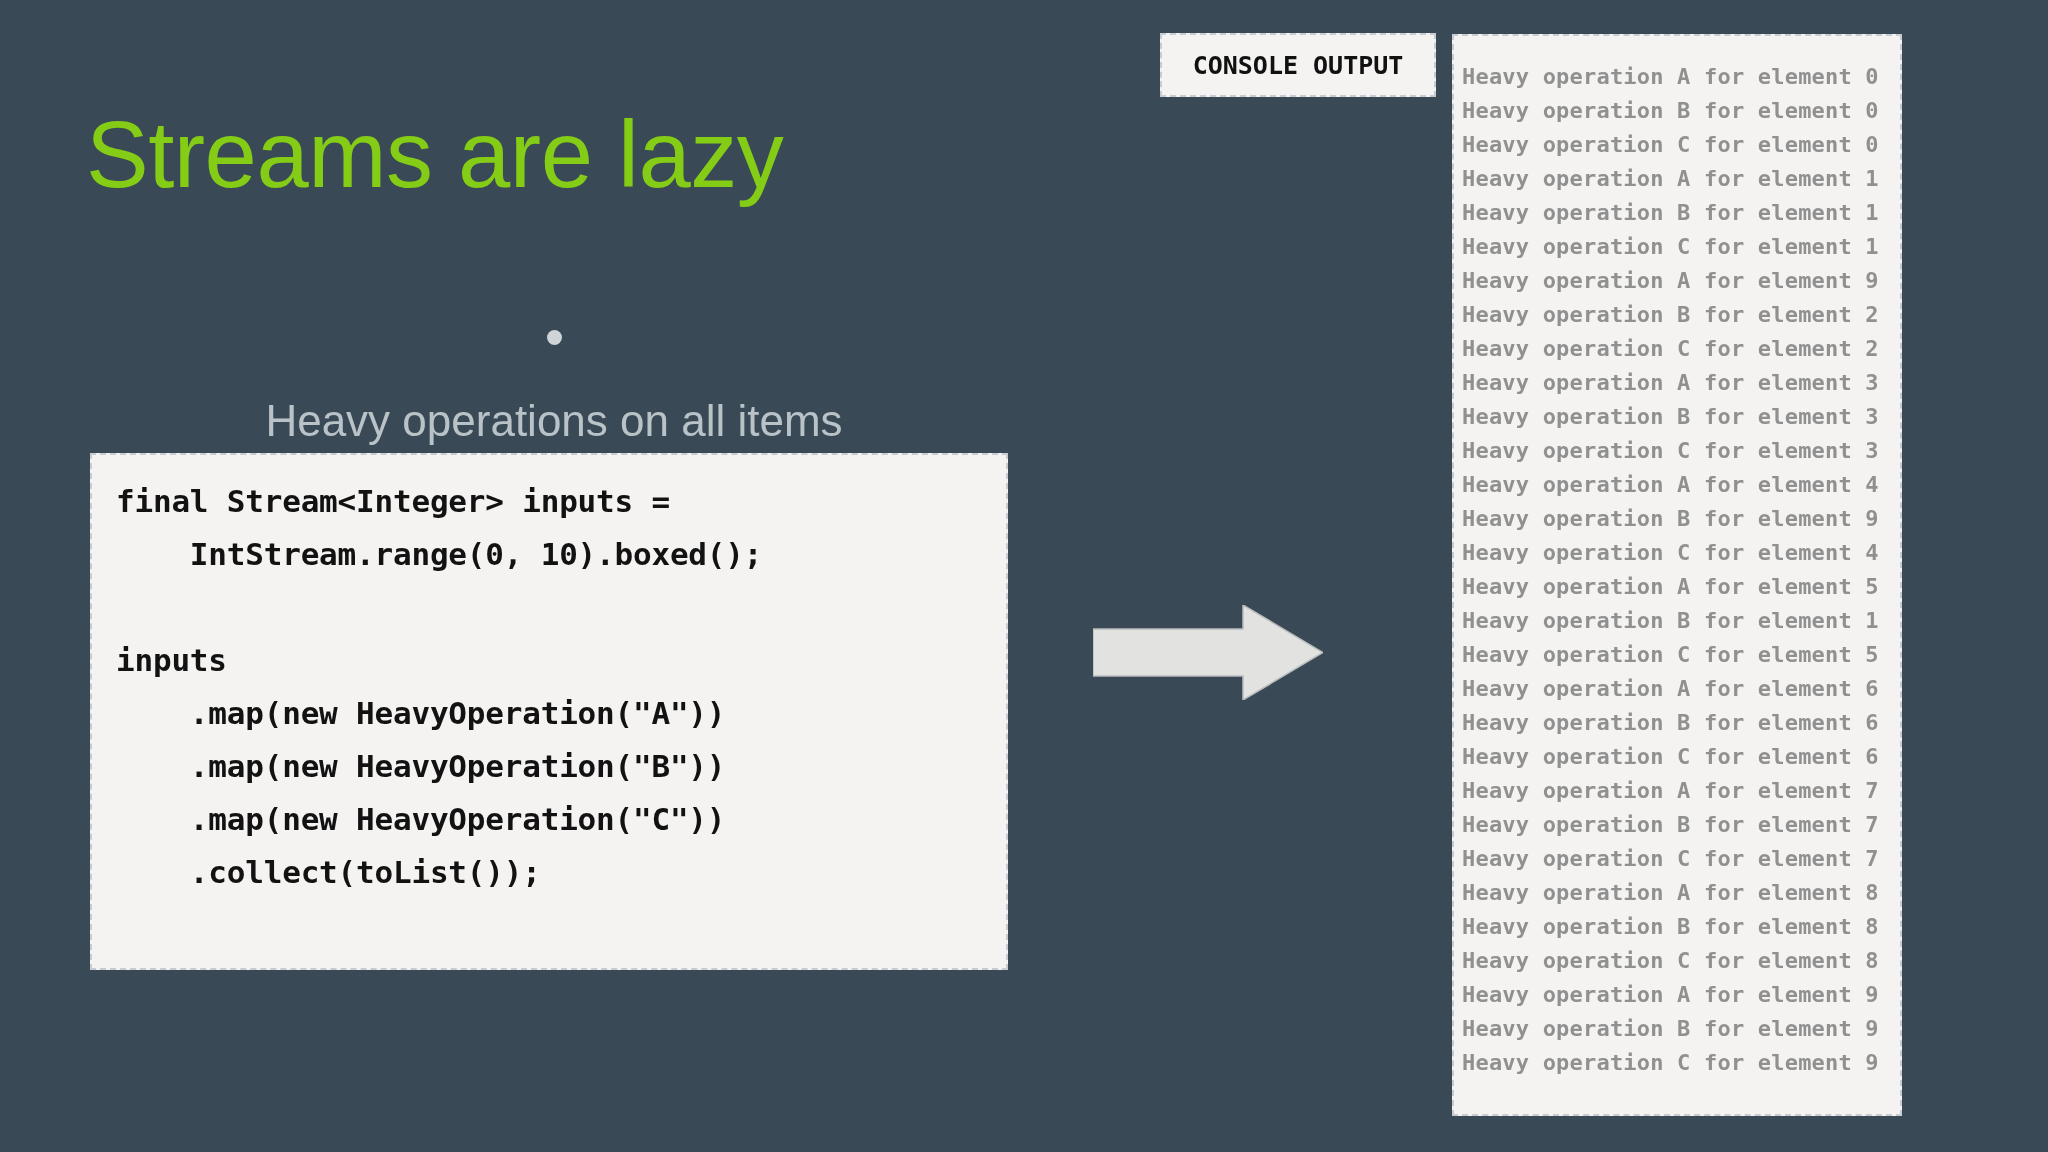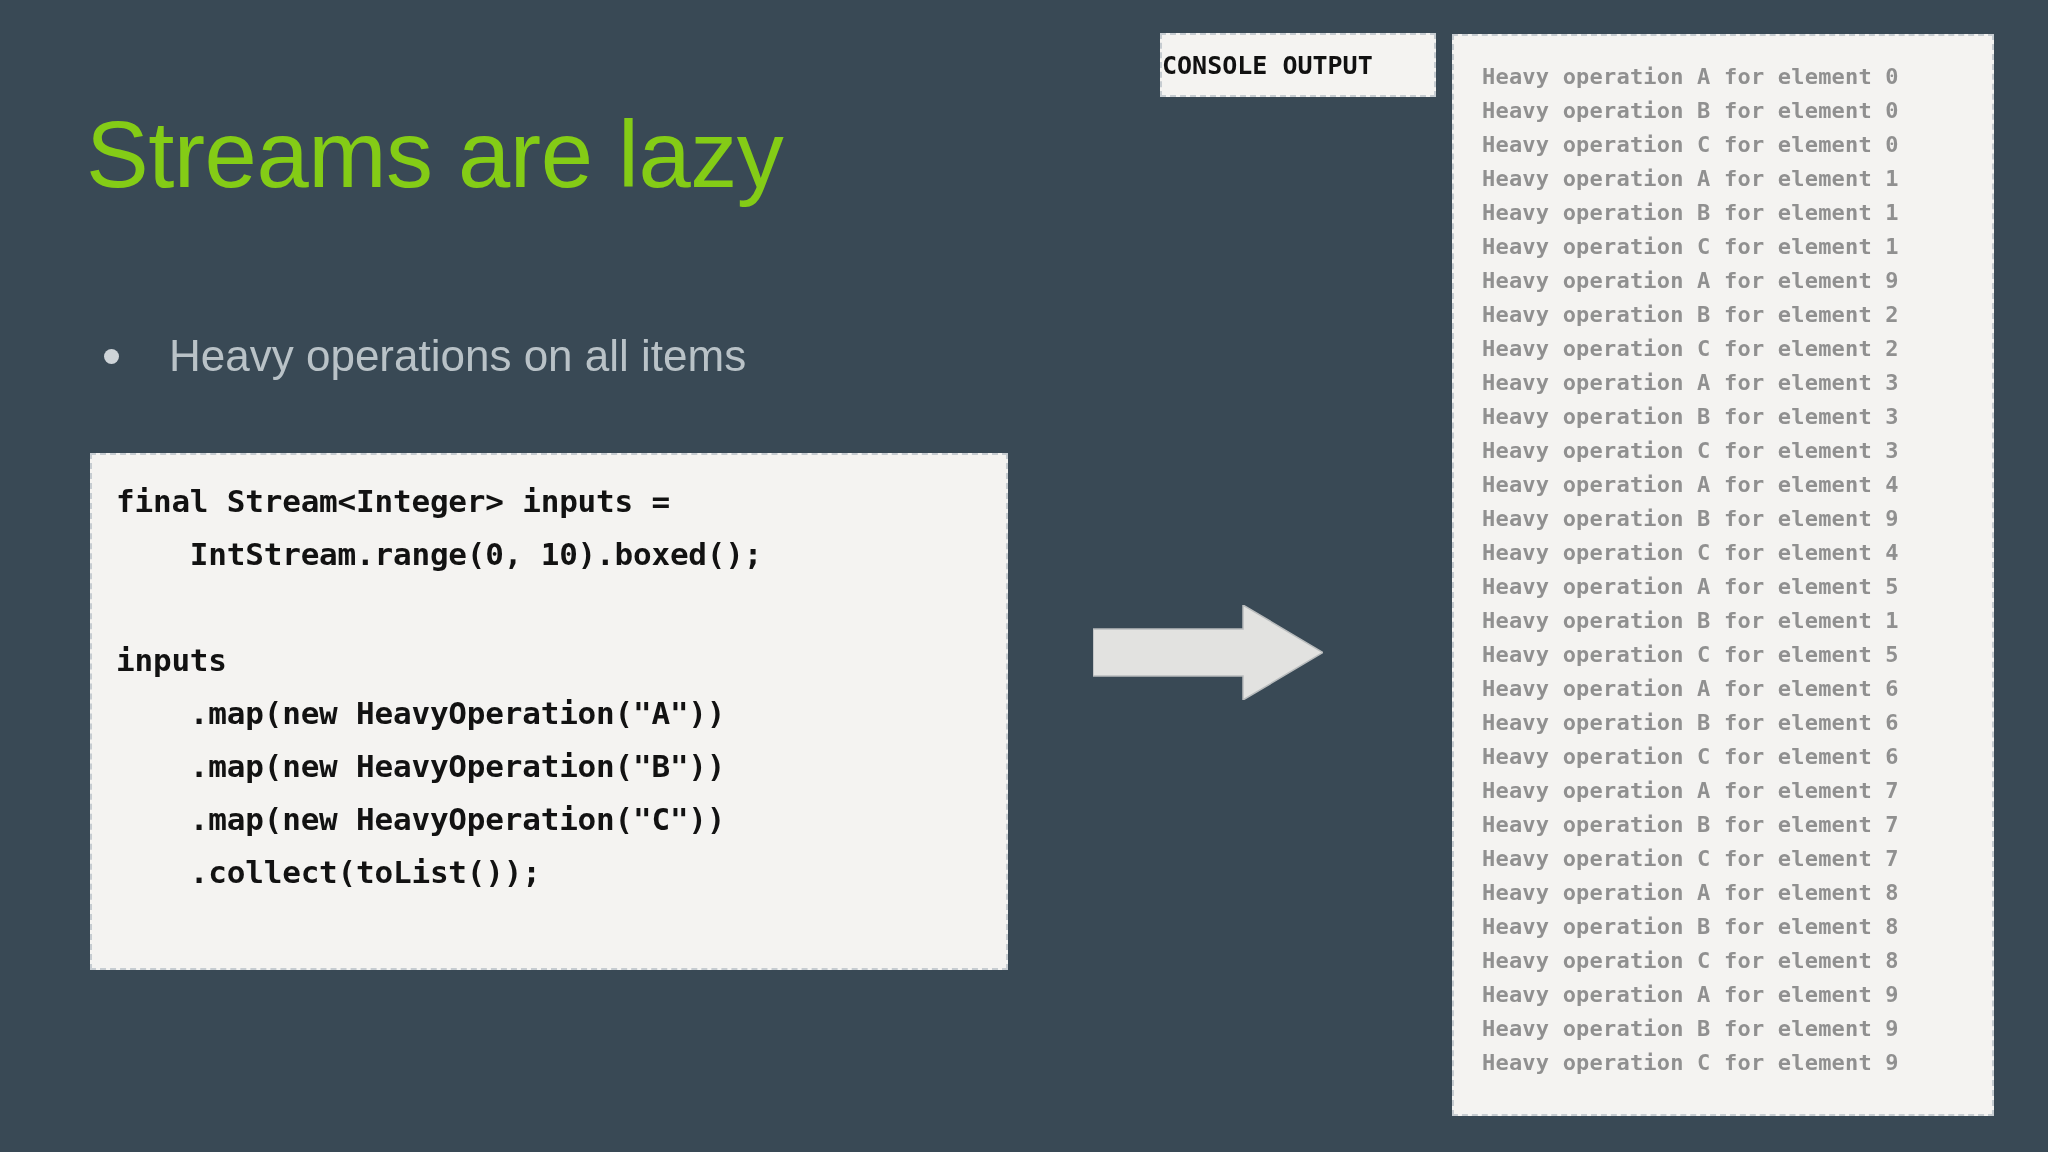--- a/index.html
+++ b/index.html
@@ -38,20 +38,21 @@
     position: absolute;
     left: 104px;
     top: 330px;
     width: 900px;
   }
 
   .bullet-row {
     display: flex;
     align-items: center;
     gap: 50px;
+    flex-direction: column;
   }
 
   .bullet-dot {
     width: 15px;
     height: 15px;
     border-radius: 50%;
     background: #ced4d8;
     flex: 0 0 auto;
   }
 
@@ -103,42 +104,43 @@
     position: absolute;
     left: 1160px;
     top: 33px;
     width: 276px;
     height: 64px;
     box-sizing: border-box;
     background: #f4f3f1;
     border: 2px dashed #c6ccd1;
     display: flex;
     align-items: center;
+    justify-content: center;
   }
 
   .console-label-text {
     font-family: "DejaVu Sans Mono", "Liberation Mono", monospace;
     font-size: 25px;
     font-weight: bold;
     color: #111111;
     letter-spacing: 0px;
     white-space: nowrap;
   }
 
   
   .console-panel {
     position: absolute;
     left: 1452px;
     top: 34px;
-    width: 542px;
+    width: 450px;
     height: 1082px;
     box-sizing: border-box;
     background: #f4f3f1;
     border: 2px dashed #c6ccd1;
-    padding: 24px 0 0 28px;
+    padding: 24px 0 0 8px;
     overflow: hidden;
   }
 
   .console-line {
     font-family: "DejaVu Sans Mono", "Liberation Mono", monospace;
     font-size: 22px;
     font-weight: bold;
     color: #909090;
     line-height: 34px;
     white-space: pre;

